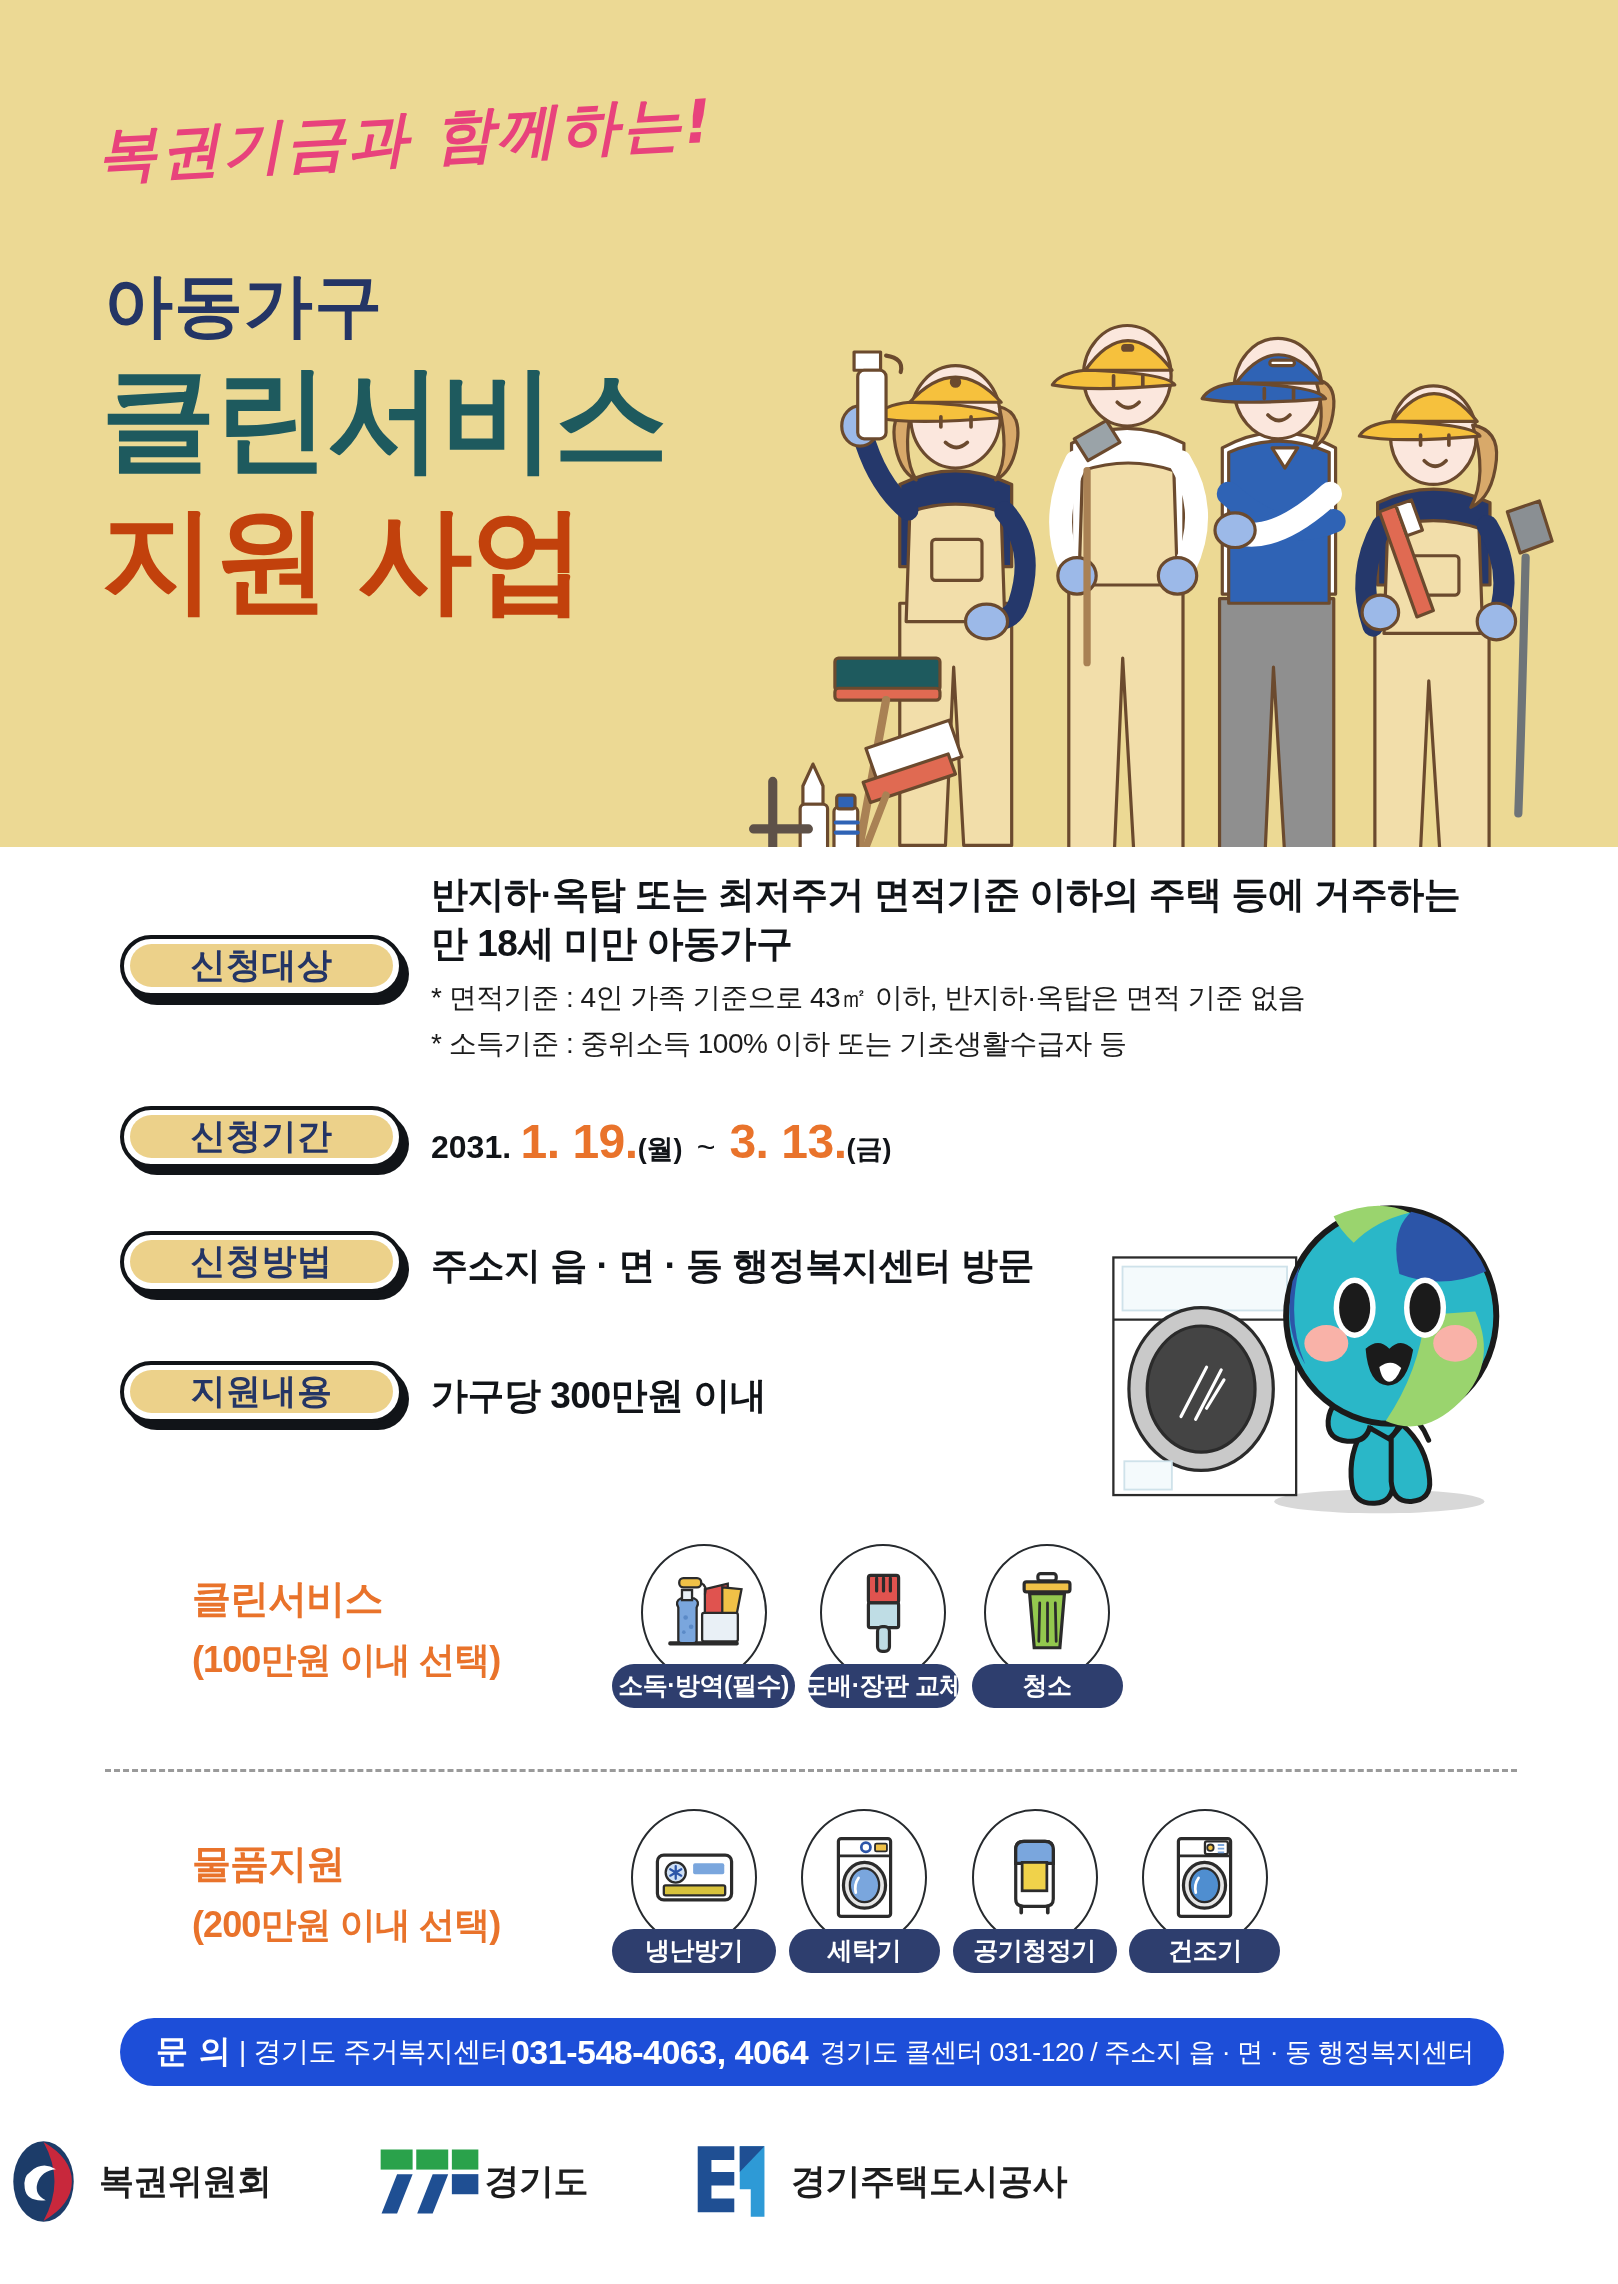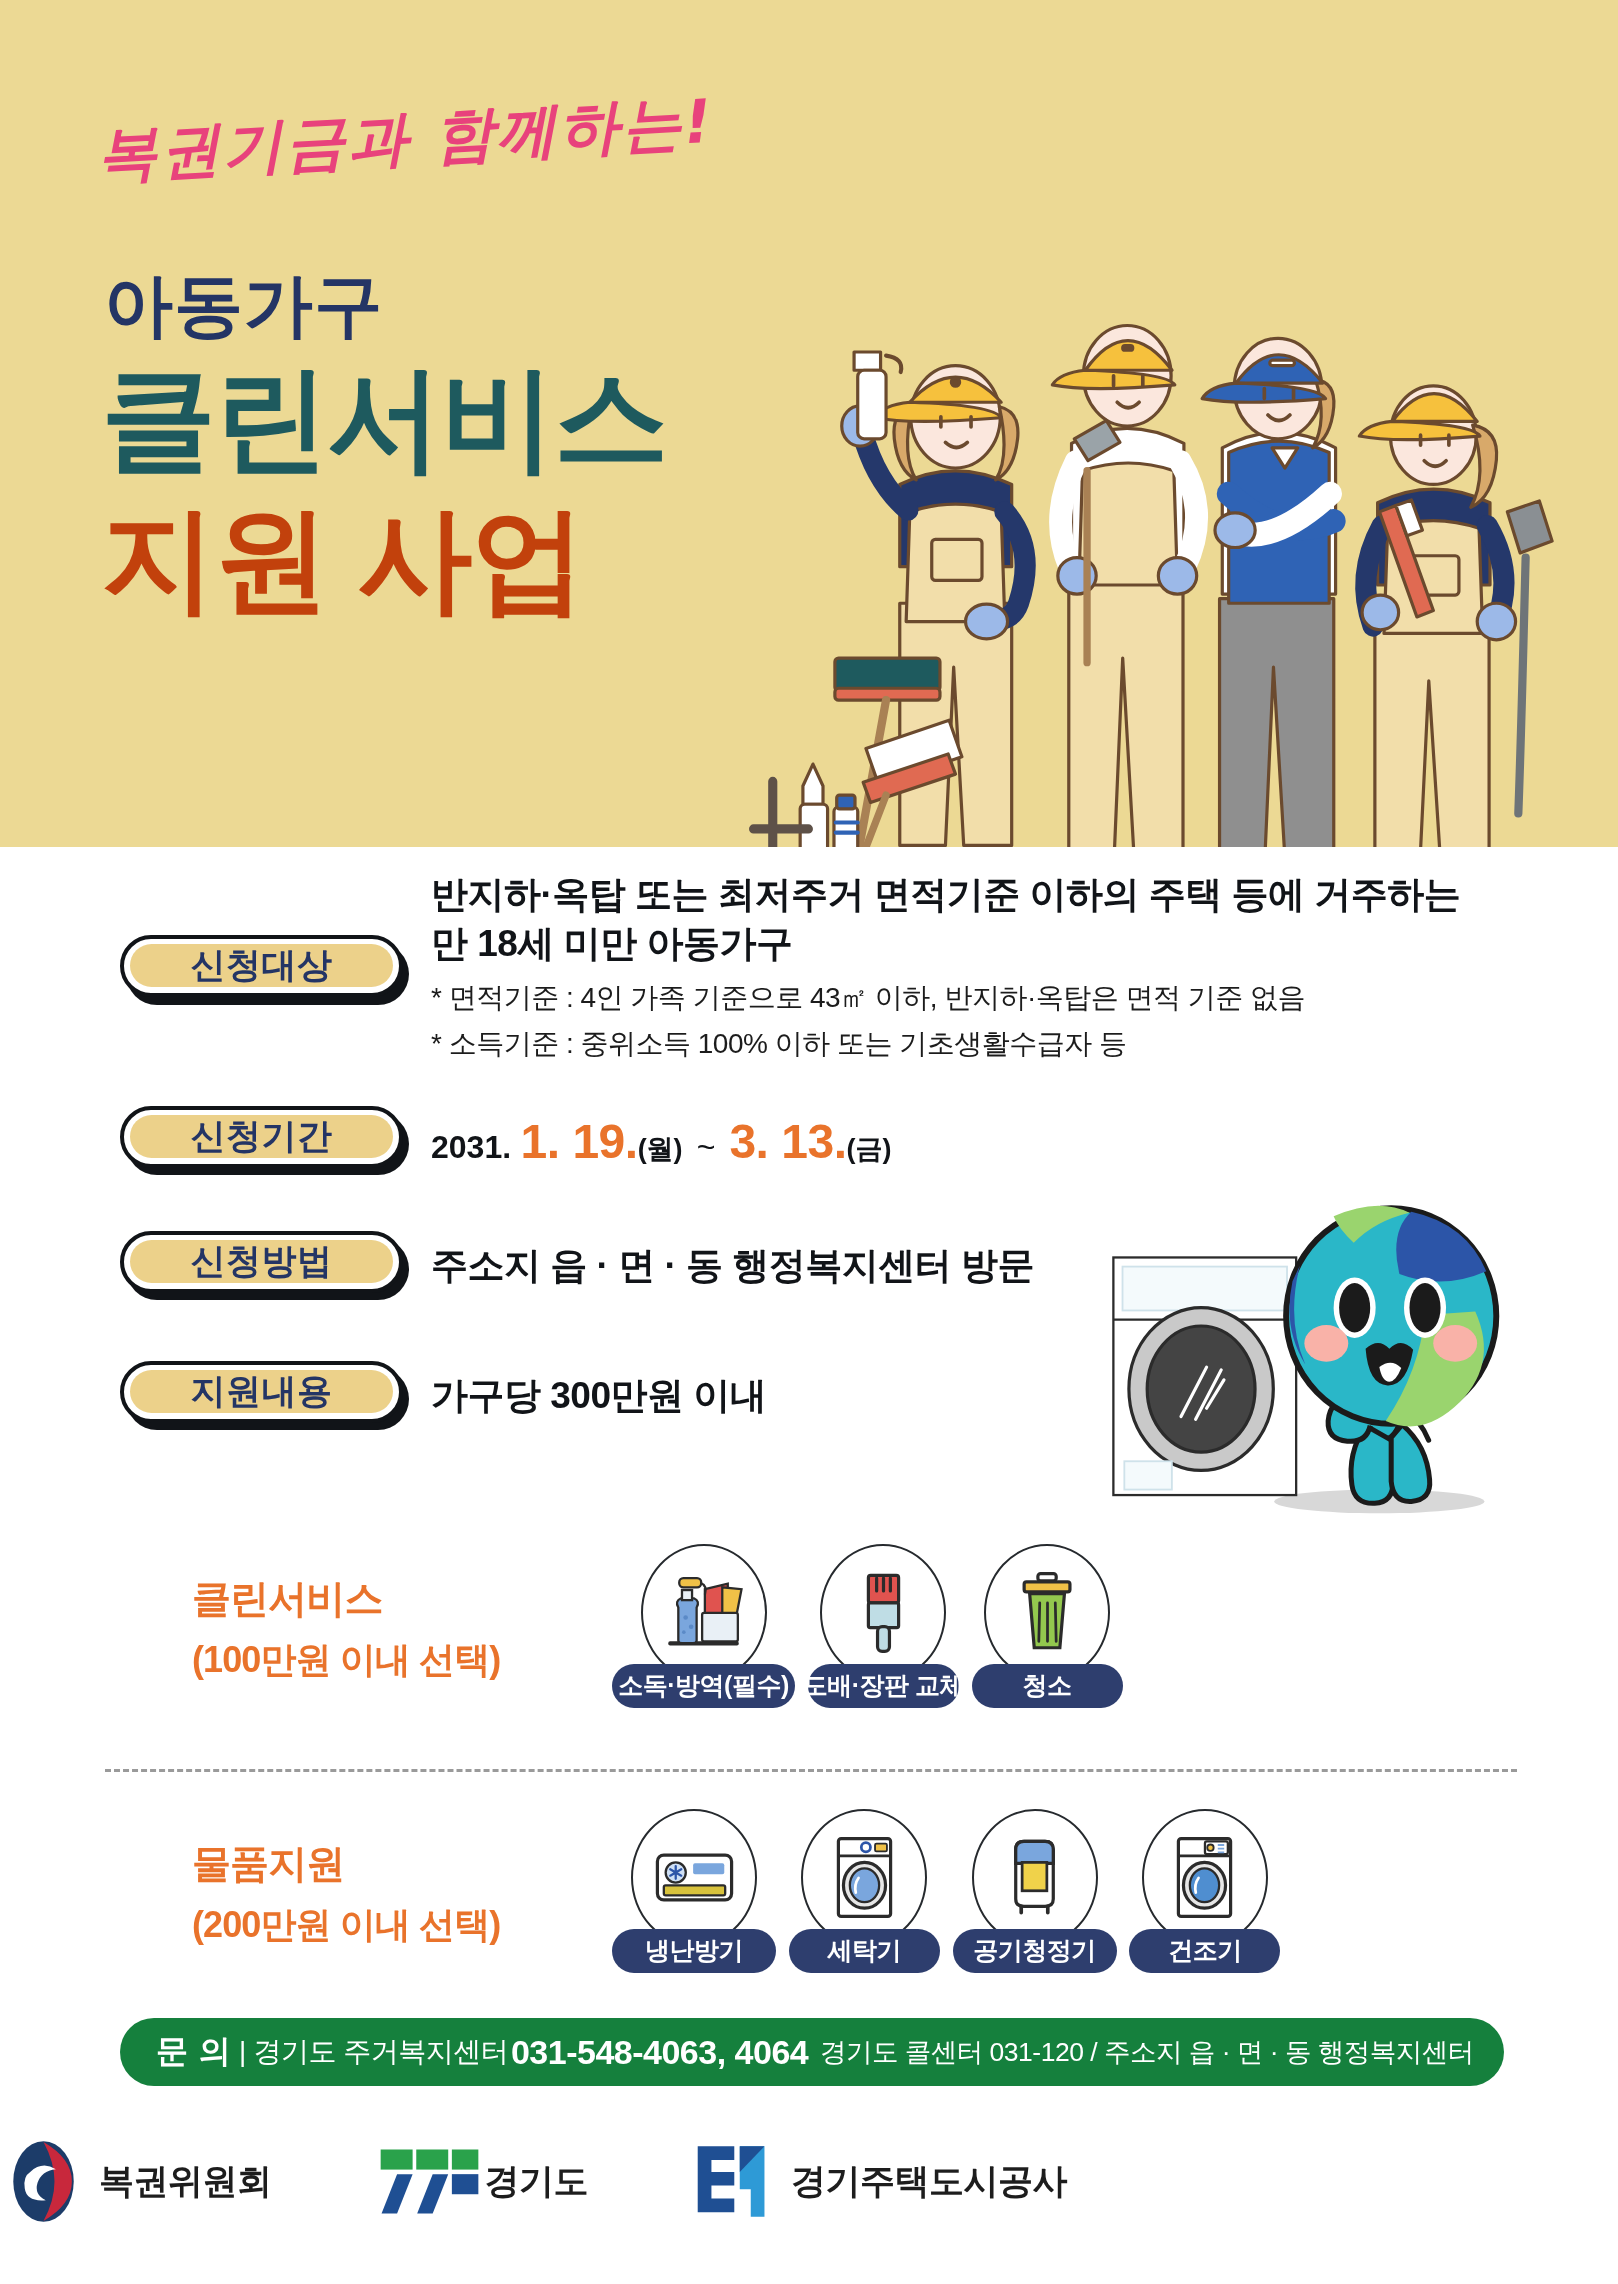--- a/index.html
+++ b/index.html
@@ -175,21 +175,21 @@
     left: 105px; top: 1769px;
     width: 1412px; height: 0;
     border-top: 3.2px dashed #9a9a9a;
   }
 
   
   .contact {
     position: absolute;
     left: 120px; top: 2018px;
     width: 1384px; height: 68px;
-    background: #15803d;
+    background: #1d4ed8;
     border-radius: 35px;
     display: flex; align-items: center;
     padding-left: 36px;
   }
   .contact .q { font-size: 32px; font-weight: 900; color: #ffffff; letter-spacing: 0.9px; }
   .contact .bar { font-size: 28px; color: #ffffff; padding: 0 7.3px; font-weight: 400; }
   .contact .t { font-size: 28px; font-weight: 500; color: #ffffff; letter-spacing: -0.5px; }
   .contact .tel { font-size: 34px; font-weight: 900; color: #ffffff; letter-spacing: -0.5px; padding: 0 2.7px; }
   .contact .t2 { font-size: 26.5px; font-weight: 500; color: #ffffff; letter-spacing: -0.5px; padding-left: 9px;}
 

